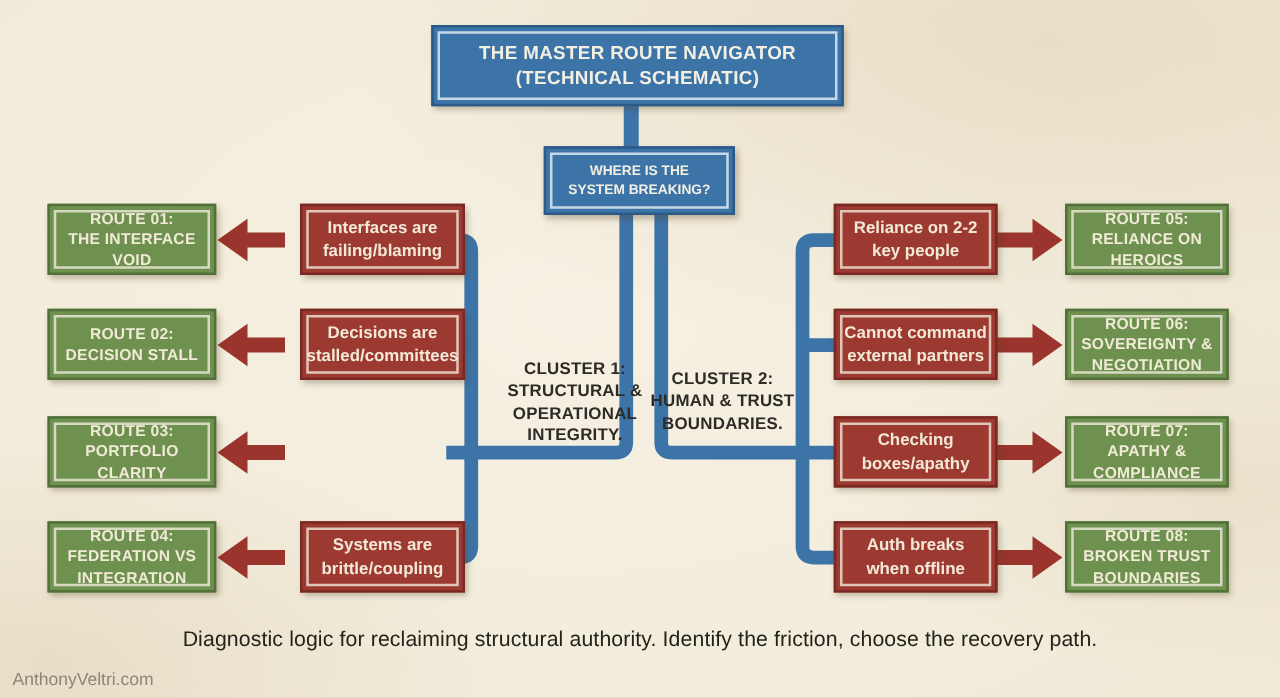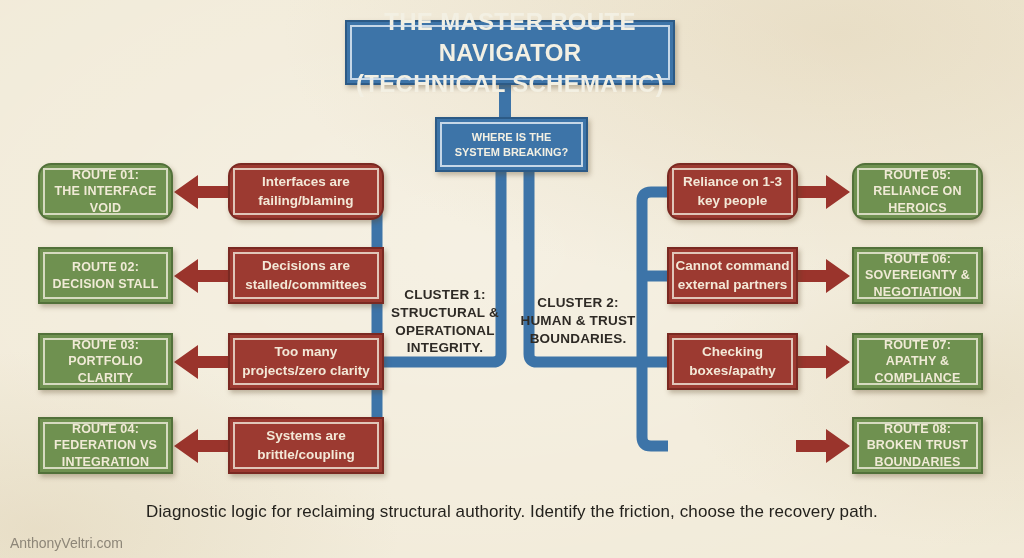--- a/index.html
+++ b/index.html
@@ -28,35 +28,35 @@
     content:""; position:absolute; inset:3px;
     border:2px solid rgba(244,238,224,0.78); pointer-events:none;
   }
   .blue  { background:var(--blue, #3d74a8); border:2px solid #2c5a86; color:#f3f0e3; }
   .blue::before { border-color:rgba(222,233,242,0.85); }
   .green { background:var(--green, #6f9150); border:2px solid #52713a; color:#f0ead6;
            font-weight:bold; font-size:12.5px; line-height:1.32; letter-spacing:.2px; }
   .red   { background:var(--red, #9c3a31); border:2px solid #7a2922; color:#f3e8d7;
            font-size:13.5px; font-weight:600; line-height:1.35; }
 
-  .title-box    { left:345px; top:20px;  width:330px; height:65px; font-size:24px; font-weight:bold; line-height:1.3; letter-spacing:.3px; }
+  .title-box    { left:345px; top:20px;  width:330px; height:65px; font-size:15px; font-weight:bold; line-height:1.3; letter-spacing:.3px; }
   .question-box { left:435px; top:117px; width:153px; height:55px; font-size:11px; font-weight:bold; line-height:1.35; }
 
   .g-l { left:38px;  width:135px; height:57px; }
-  .r-l { left:228px; width:156px; height:57px; }
+  .r-l { left:240px; width:132px; height:57px; }
   .r-r { left:667px; width:131px; height:57px; }
   .g-r { left:852px; width:131px; height:57px; }
-  .row1 { top:163px;border-radius:13px; } .row2 { top:247px; } .row3 { top:333px; } .row4 { top:417px; }
+  .row1 { top:163px; } .row2 { top:247px; } .row3 { top:333px; } .row4 { top:417px; }
 
   .cluster {
     position:absolute; z-index:2; width:120px; text-align:center; white-space:pre-line;
     font-weight:bold; font-size:13.5px; line-height:1.32; letter-spacing:.2px;
     color:var(--ink, #2e2a25);
   }
-  .cluster1 { left:365px; top:286px;padding-left:20px; }
+  .cluster1 { left:380px; top:286px;padding-left:20px; }
   .cluster2 { left:518px; top:294px; }
 
   .caption {
     position:absolute; z-index:2; left:0; right:0; top:502px;
     text-align:center; font-size:17px; color:#24221d; letter-spacing:.1px;
   }
   .watermark {
     position:absolute; z-index:2; left:10px; top:535px;
     font-size:14px; color:#8d8678;
   }
@@ -105,43 +105,43 @@
 VOID</div>
   <div class="box red   r-l row1">Interfaces are
 failing/blaming</div>
   <div class="box green g-l row2">ROUTE 02:
 DECISION STALL</div>
   <div class="box red   r-l row2">Decisions are
 stalled/committees</div>
   <div class="box green g-l row3">ROUTE 03:
 PORTFOLIO
 CLARITY</div>
-  <div class="box red   r-l row3">Too many
-projects/zero clarity</div>
   <div class="box green g-l row4">ROUTE 04:
 FEDERATION VS
 INTEGRATION</div>
   <div class="box red   r-l row4">Systems are
 brittle/coupling</div>
 
-  <div class="box red   r-r row1">Reliance on 1-3
+  <div class="box red   r-r row1">Reliance on 2-2
 key people</div>
   <div class="box green g-r row1">ROUTE 05:
 RELIANCE ON
 HEROICS</div>
   <div class="box red   r-r row2">Cannot command
 external partners</div>
   <div class="box green g-r row2">ROUTE 06:
 SOVEREIGNTY &amp;
 NEGOTIATION</div>
   <div class="box red   r-r row3">Checking
 boxes/apathy</div>
   <div class="box green g-r row3">ROUTE 07:
 APATHY &amp;
 COMPLIANCE</div>
+  <div class="box red   r-r row4">Auth breaks
+when offline</div>
   <div class="box green g-r row4">ROUTE 08:
 BROKEN TRUST
 BOUNDARIES</div>
 
   <div class="caption">Diagnostic logic for reclaiming structural authority. Identify the friction, choose the recovery path.</div>
   <div class="watermark">AnthonyVeltri.com</div>
 
 </div>
 
 </body></html>

